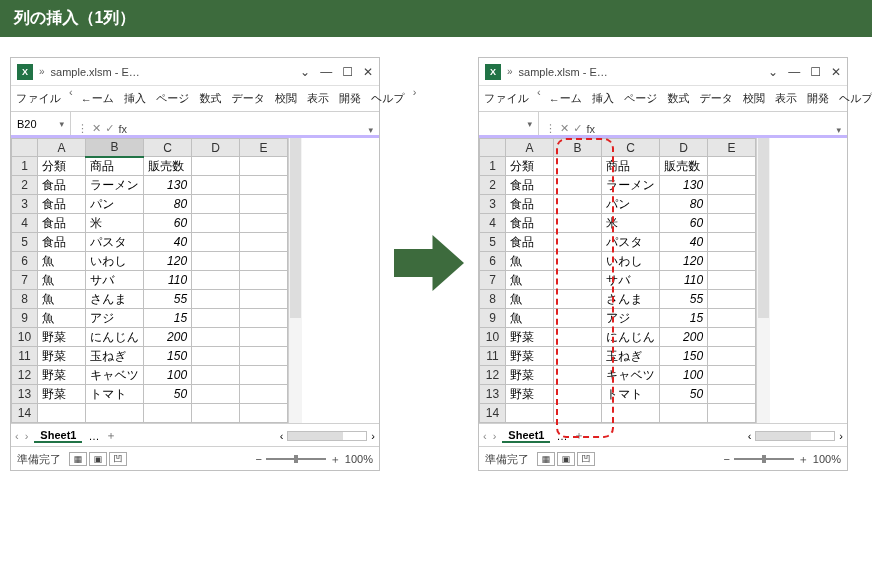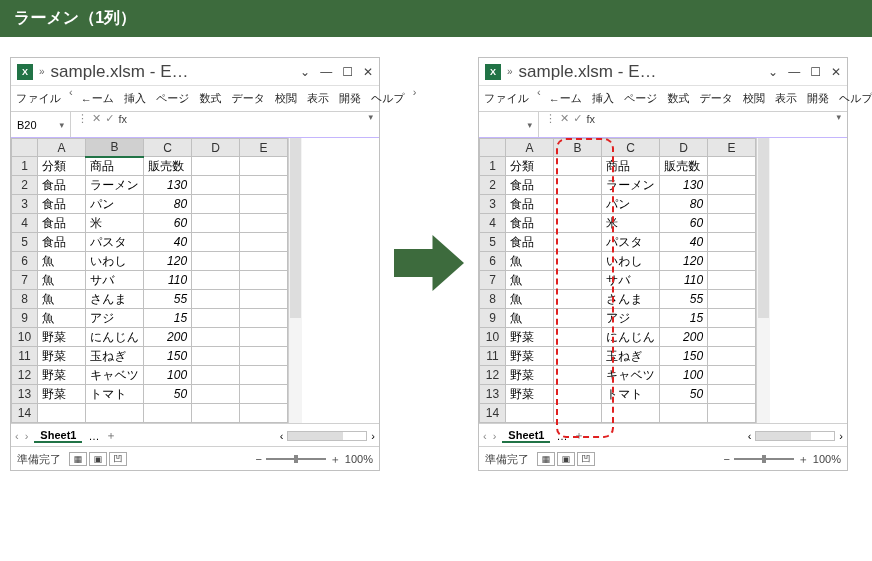--- a/index.html
+++ b/index.html
@@ -7,29 +7,29 @@
     
     .header-bar { background: #3d6b3d; color: #fff; padding: 8px 14px; font-size: 16px; font-weight: bold; margin-bottom: 20px; }
     
     .container { display: flex; align-items: center; gap: 14px; padding: 0 10px; }
     
     .excel-window { border: 1px solid #c0c0c0; width: 370px; background: #fff; }
     
     .titlebar { display: flex; align-items: center; height: 28px; padding: 0 6px; border-bottom: 1px solid #e0e0e0; gap: 6px; }
     .titlebar .excel-logo { width: 16px; height: 16px; background: #217346; display: flex; align-items: center; justify-content: center; color: #fff; font-size: 9px; font-weight: bold; }
     .titlebar .chev { color: #666; font-size: 10px; }
-    .titlebar .title-text { color: #444; font-size: 17px; flex: 1; white-space: nowrap; overflow: hidden; }
+    .titlebar .title-text { color: #444; font-size: 11px; flex: 1; white-space: nowrap; overflow: hidden; }
     .win-controls { display: flex; gap: 10px; color: #444; margin-left: auto; }
     .win-controls span { cursor: default; }
     
     .ribbon-tabs { display: flex; border-bottom: 1px solid #d0d0d0; height: 26px; font-size: 11px; color: #222; }
     .ribbon-tabs .tab { padding: 0 5px; height: 100%; display: flex; align-items: center; white-space: nowrap; }
     .ribbon-tabs .nav-arrow { padding: 0 3px; color: #666; }
     
-    .namebox-row { display: flex; height: 26px; border-bottom: 1px solid #c4b5fd; align-items: flex-start; }
+    .namebox-row { display: flex; height: 26px; border-bottom: 3px solid #c4b5fd; align-items: flex-end; }
     .namebox { width: 60px; border-right: 1px solid #d0d0d0; padding: 0 6px; font-size: 11px; height: 100%; display: flex; align-items: center; justify-content: space-between; }
     .namebox .dd { color: #666; font-size: 9px; }
     .fx-area { display: flex; align-items: center; padding: 0 6px; gap: 4px; color: #888; font-size: 11px; flex:1; }
     .fx-area .fx { color:#444; }
     .fx-dd { margin-left: auto; color:#666; font-size:9px; padding-right:6px;}
     
     .grid-area { display: flex; }
     .grid { border-collapse: collapse; font-size: 12px; }
     .grid th { background: #e6e6e6; font-weight: normal; text-align: center; border: 1px solid #c0c0c0; color: #333; }
     .grid .col-hdr { height: 18px; min-width: 48px; }
@@ -58,21 +58,21 @@
     .arrow { width: 70px; }
     .arrow svg { width: 100%; }
     .dashed-overlay { position: absolute; border: 2.5px dashed #e02020; border-radius: 10px; pointer-events: none; z-index: 10; }
     
     .vscroll { width:14px; border-left:1px solid #d0d0d0; position:relative; background:#f4f4f4; }
     .vscroll-thumb { position:absolute; top:0; left:1px; right:1px; height:180px; background:#ddd; }
   </style>
 </head>
 <body>
 
-<div class="header-bar">ラーメン（1列）</div>
+<div class="header-bar">列の挿入（1列）</div>
 
 <div class="container">
 
   <div class="excel-window">
     <div class="titlebar">
       <div class="excel-logo">X</div>
       <span class="chev">»</span>
       <span class="title-text">sample.xlsm  -  E…</span>
       <div class="win-controls">
         <span>⌄</span>

